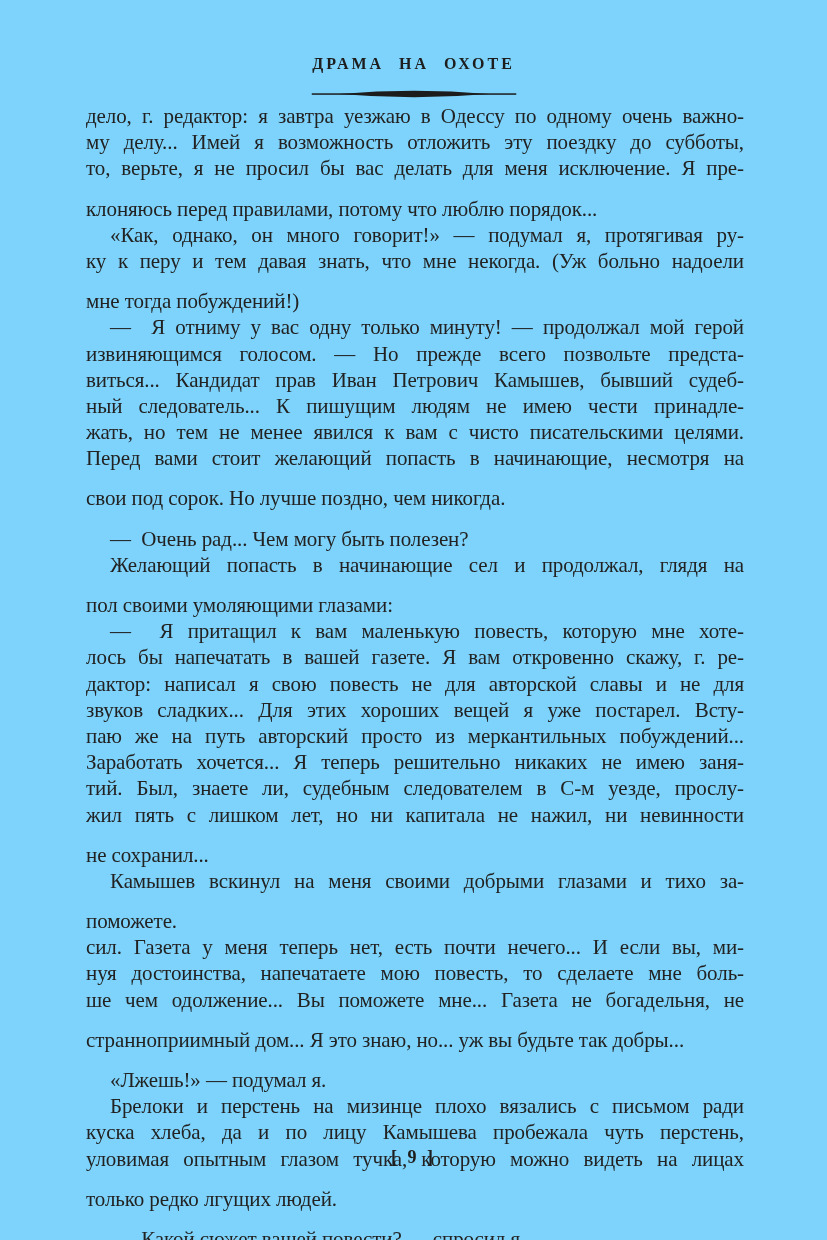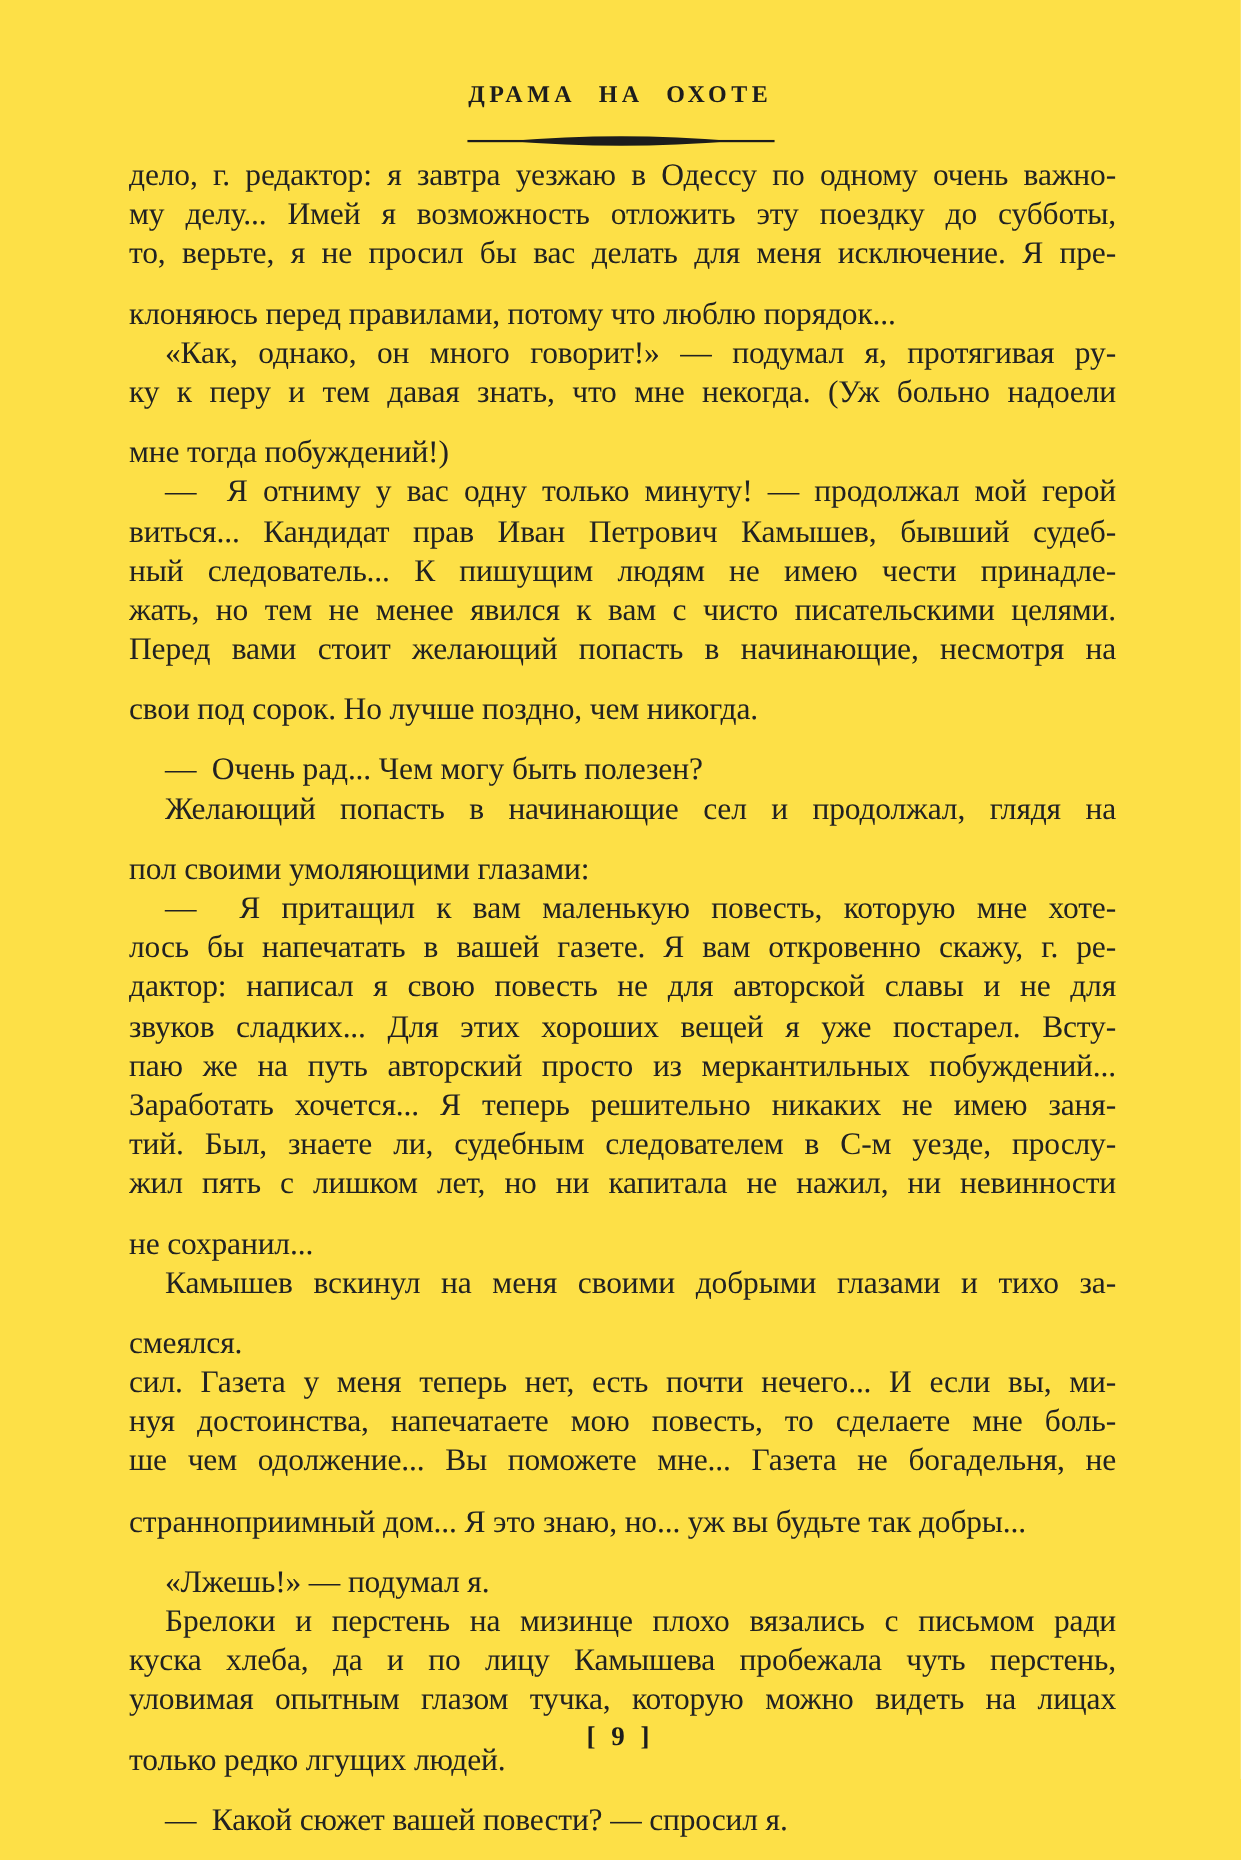--- a/index.html
+++ b/index.html
@@ -4,21 +4,21 @@
 <style>
   html, body { margin: 0; padding: 0; }
   body {
     width: 827px; height: 1240px;
     background: #f4f4f2;
     font-family: "Liberation Serif", "DejaVu Serif", serif;
   }
   .page {
     position: relative;
     width: 827px; height: 1240px;
-    background: #fde047;
+    background: #7dd3fc;
     color: #212121;
     overflow: hidden;
   }
   .running-head {
     position: absolute; top: 54px; left: 0; right: 0;
     text-align: center;
     font-size: 16px; font-weight: 700;
     letter-spacing: 3px; word-spacing: 8px;
     color: #1d1d1d;
     line-height: 20px;
@@ -68,39 +68,40 @@
   <div class="text-block">
 
   <div class="line">дело, г. редактор: я завтра уезжаю в Одессу по одному очень важно-</div>
       <div class="line">му делу... Имей я возможность отложить эту поездку до субботы,</div>
       <div class="line">то, верьте, я не просил бы вас делать для меня исключение. Я пре-</div>
       <div class="line last">клоняюсь перед правилами, потому что люблю порядок...</div>
       <div class="line indent">«Как, однако, он много говорит!» — подумал я, протягивая ру-</div>
       <div class="line">ку к перу и тем давая знать, что мне некогда. (Уж больно надоели</div>
       <div class="line last">мне тогда побуждений!)</div>
       <div class="line indent">—&nbsp; Я отниму у вас одну только минуту! — продолжал мой герой</div>
+      <div class="line">извиняющимся голосом. — Но прежде всего позвольте предста-</div>
       <div class="line">виться... Кандидат прав Иван Петрович Камышев, бывший судеб-</div>
       <div class="line">ный следователь... К пишущим людям не имею чести принадле-</div>
       <div class="line">жать, но тем не менее явился к вам с чисто писательскими целями.</div>
       <div class="line">Перед вами стоит желающий попасть в начинающие, несмотря на</div>
       <div class="line last">свои под сорок. Но лучше поздно, чем никогда.</div>
       <div class="line indent last">—&nbsp; Очень рад... Чем могу быть полезен?</div>
       <div class="line indent">Желающий попасть в начинающие сел и продолжал, глядя на</div>
       <div class="line last">пол своими умоляющими глазами:</div>
       <div class="line indent">—&nbsp; Я притащил к вам маленькую повесть, которую мне хоте-</div>
       <div class="line">лось бы напечатать в вашей газете. Я вам откровенно скажу, г. ре-</div>
       <div class="line">дактор: написал я свою повесть не для авторской славы и не для</div>
       <div class="line">звуков сладких... Для этих хороших вещей я уже постарел. Всту-</div>
       <div class="line">паю же на путь авторский просто из меркантильных побуждений...</div>
       <div class="line">Заработать хочется... Я теперь решительно никаких не имею заня-</div>
       <div class="line">тий. Был, знаете ли, судебным следователем в С-м уезде, прослу-</div>
       <div class="line">жил пять с лишком лет, но ни капитала не нажил, ни невинности</div>
       <div class="line last">не сохранил...</div>
       <div class="line indent">Камышев вскинул на меня своими добрыми глазами и тихо за-</div>
-      <div class="line last">смеялся.</div>
+      <div class="line last">поможете.</div>
       <div class="line">сил. Газета у меня теперь нет, есть почти нечего... И если вы, ми-</div>
       <div class="line">нуя достоинства, напечатаете мою повесть, то сделаете мне боль-</div>
       <div class="line">ше чем одолжение... Вы поможете мне... Газета не богадельня, не</div>
       <div class="line last">странноприимный дом... Я это знаю, но... уж вы будьте так добры...</div>
       <div class="line indent last">«Лжешь!» — подумал я.</div>
       <div class="line indent">Брелоки и перстень на мизинце плохо вязались с письмом ради</div>
       <div class="line">куска хлеба, да и по лицу Камышева пробежала чуть перстень,</div>
       <div class="line">уловимая опытным глазом тучка, которую можно видеть на лицах</div>
       <div class="line last">только редко лгущих людей.</div>
       <div class="line indent last">—&nbsp; Какой сюжет вашей повести? — спросил я.</div>

